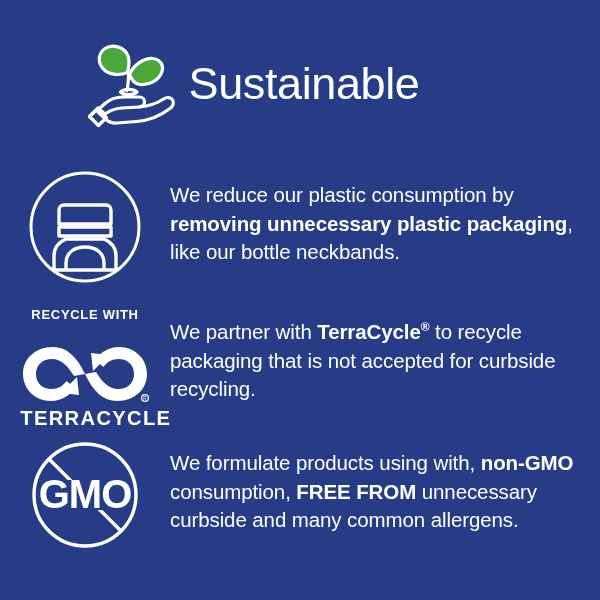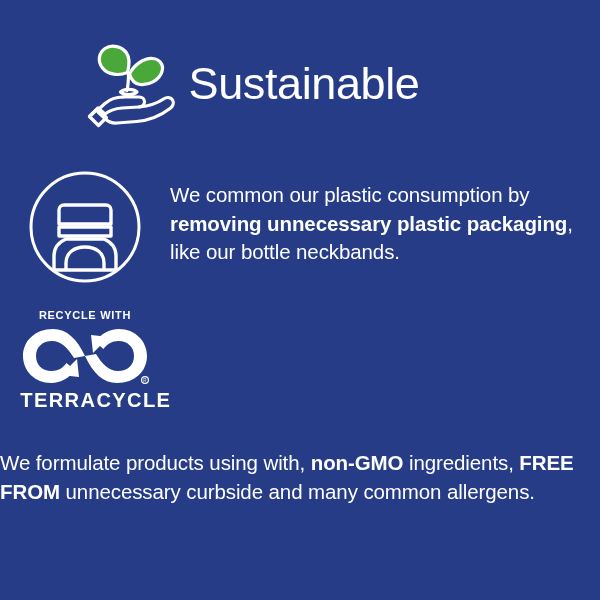--- a/index.html
+++ b/index.html
@@ -89,25 +89,25 @@
   }
 
   
   #terracycle-logo {
     width: 132px;
     text-align: center;
     padding-top: 2px;
   }
   #tc-top {
     color: #ffffff;
-    font-size: 11px;
+    font-size: 13px;
     font-weight: 700;
     letter-spacing: 0.7px;
     line-height: 16px;
-    margin-bottom: 2px;
+    margin-bottom: 20px;
     white-space: nowrap;
   }
   #tc-mark {
     width: 132px;
     height: 62px;
     display: block;
   }
   #tc-bottom {
     color: #ffffff;
     font-size: 20.5px;
@@ -165,21 +165,21 @@
 
         <rect x="31" y="57" width="52" height="9" fill="none" stroke="#ffffff" stroke-width="3.4" stroke-linejoin="round"></rect>
 
         <path d="M38 69 C 31 72 26 78 26 86 v 14 h 62 v -14 c 0 -8 -5 -14 -12 -17 z" fill="none" stroke="#ffffff" stroke-width="3.4" stroke-linejoin="round"></path>
 
         <path d="M38 100 v -7 c 0 -10 8 -16 19 -16 c 11 0 19 6 19 16 v 7" fill="none" stroke="#ffffff" stroke-width="3.4" stroke-linejoin="round"></path>
       </svg>
     </div>
   </div>
   <div class="row-text">
-    <span>We common our plastic consumption by </span><b>removing unnecessary plastic packaging</b><span>, like our bottle neckbands.</span>
+    <span>We reduce our plastic consumption by </span><b>removing unnecessary plastic packaging</b><span>, like our bottle neckbands.</span>
   </div>
 </div>
 
 <div class="row" id="row-terracycle">
   <div class="row-icon">
     <div id="terracycle-logo">
       <div id="tc-top">RECYCLE WITH</div>
 
       <svg id="tc-mark" viewBox="0 0 132 62" aria-hidden="true">
 
@@ -209,19 +209,38 @@
 
         <path d="M74 28 L 90 12 L 72 10 Z" fill="#ffffff"></path>
 
         <circle cx="126" cy="55" r="3.4" fill="none" stroke="#ffffff" stroke-width="1.2"></circle>
         <text x="126" y="57.4" fill="#ffffff" font-size="4.6" text-anchor="middle" font-family="Liberation Sans, sans-serif">R</text>
       </svg>
 
       <div id="tc-bottom">TERRACYCLE</div>
     </div>
   </div>
+  <div class="row-text">
+    <span>We partner with </span><b>TerraCycle</b><b class="reg">®</b><span> to recycle packaging that is not accepted for curbside recycling.</span>
+  </div>
 </div>
 
 <div class="row" id="row-gmo">
+  <div class="row-icon">
+    <div>
+      <svg viewBox="0 0 114 114" width="114" height="114" aria-hidden="true">
+        <defs>
+          <mask id="gmo-mask">
+            <rect x="0" y="0" width="114" height="114" fill="#ffffff"></rect>
+
+            <rect x="15" y="42" width="84" height="30" fill="#000000"></rect>
+          </mask>
+        </defs>
+        <circle cx="57" cy="57" r="51" fill="none" stroke="#ffffff" stroke-width="3.4"></circle>
+        <line x1="21" y1="21" x2="93" y2="93" stroke="#ffffff" stroke-width="3.4" stroke-linecap="round" mask="url(#gmo-mask)"></line>
+        <text class="gmo-label" x="57" y="70" fill="#ffffff" text-anchor="middle">GMO</text>
+      </svg>
+    </div>
+  </div>
   <div class="row-text">
-    <span>We formulate products using with, </span><b>non-GMO</b><span> ingredients, </span><b>FREE FROM</b><span> unnecessary curbside and many common allergens.</span>
+    <span>We formulate products using with, </span><b>non-GMO</b><span> consumption, </span><b>FREE FROM</b><span> unnecessary curbside and many common allergens.</span>
   </div>
 </div>
 
 </body></html>

